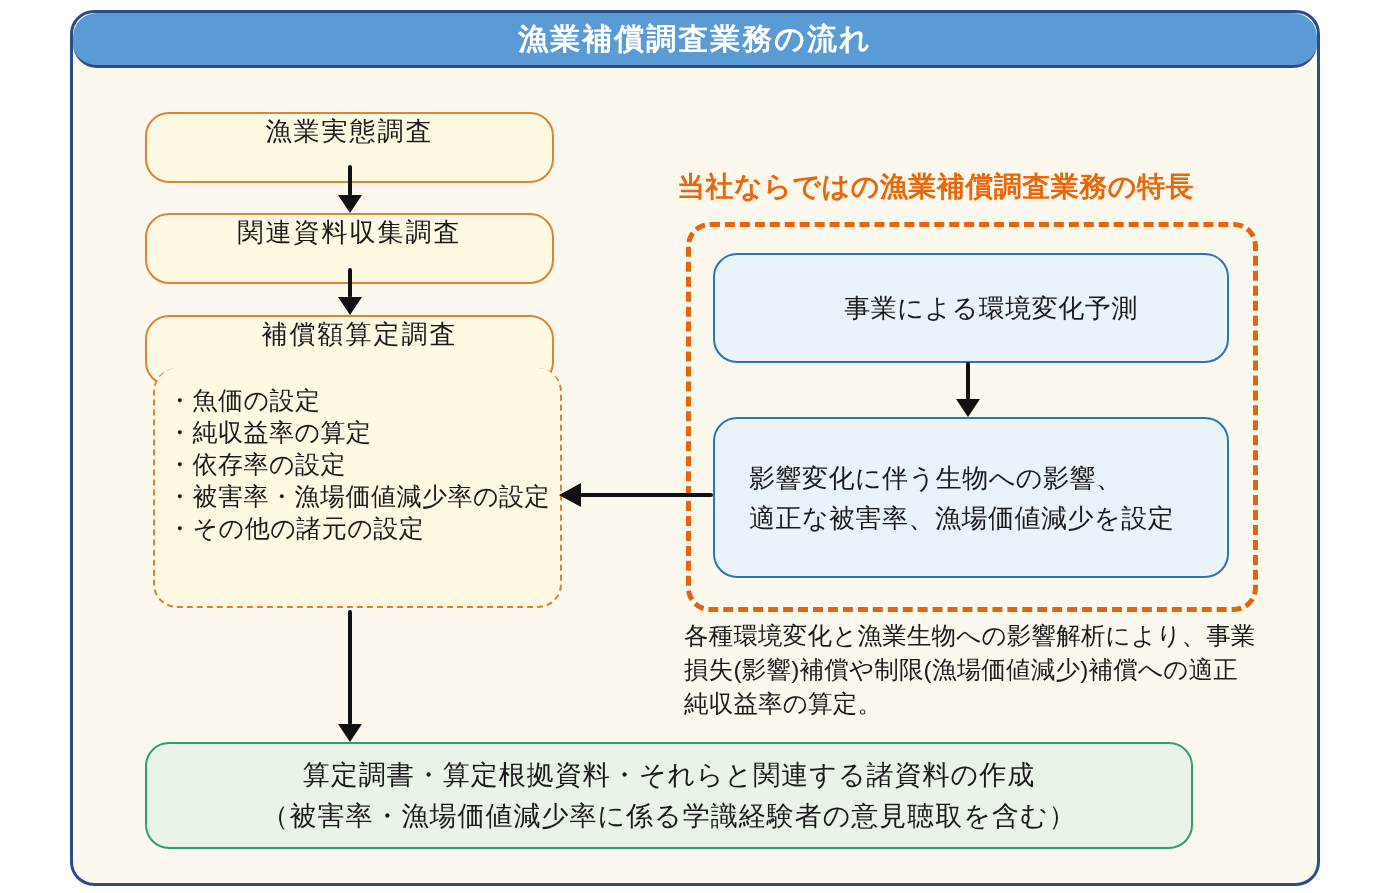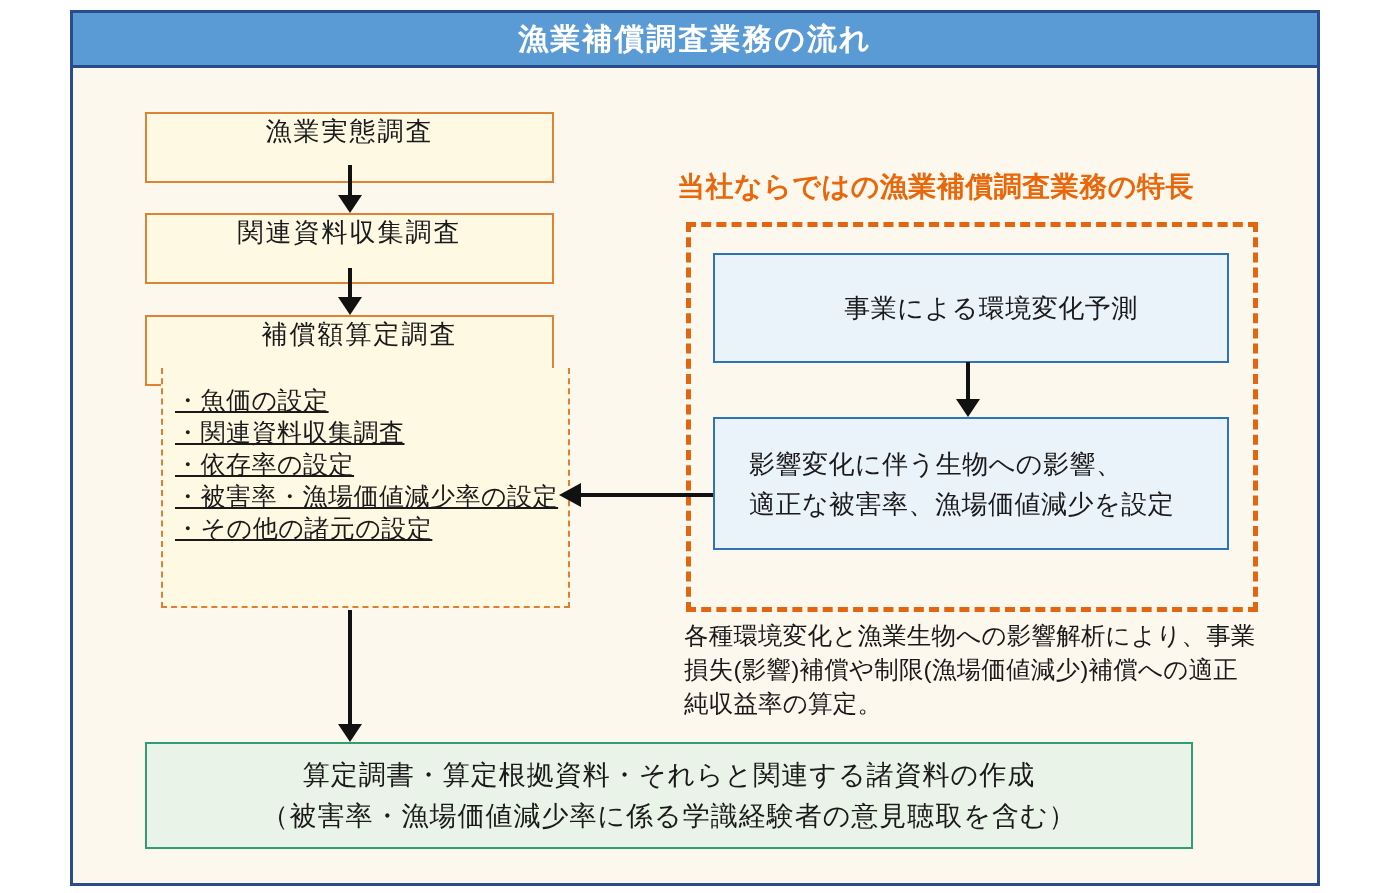--- a/index.html
+++ b/index.html
@@ -1,15 +1,15 @@
 <!DOCTYPE html>
 <html><head>
 <meta charset="utf-8">
 <style>
-  * { margin:0; padding:0; box-sizing:border-box; }
+  * { margin:0; padding:0; box-sizing:border-box;border-radius:24px; }
   html,body { width:1389px; height:893px; background:#ffffff;
     font-family:"Liberation Sans","DejaVu Sans",sans-serif; color:#1a1a1a; }
   .frame {
     position:absolute; left:70px; top:10px; width:1250px; height:876px;
     border:3px solid #2b4c8c; background:#fdf8ee;
   }
   .title-bar {
     position:absolute; left:0; top:0; right:0; height:55px;
     background:#5b9bd5; border-bottom:3px solid #2b4c8c;
     display:flex; align-items:center; justify-content:center;
@@ -21,24 +21,23 @@
   .flow-box {
     position:absolute; left:72px; width:409px; height:71px;
     background:#fef9e3; border:2px solid #de8233;
     display:flex; align-items:flex-start; justify-content:center;
     font-size:26px; letter-spacing:2px;
   }
   .step1 { top:99px; }
   .step2 { top:200px; }
   .step3 { top:302px;padding-left:20px; }
   .detail-box {
-    position:absolute; left:88px; top:355px; width:409px; height:240px;
+    position:absolute; left:80px; top:355px; width:409px; height:240px;
     background:#fef9e3; border:2px dashed #df7f33; border-top:none;
     padding:16px 8px 0 12px;
-    text-decoration:underline;
   }
   .detail-box .item {
     font-size:25px; line-height:32px; letter-spacing:0.5px; white-space:nowrap;
   }
   
   .varrow { position:absolute; width:4px; background:#111; }
   .varrow::after {
     content:""; position:absolute; left:50%; transform:translateX(-50%);
     bottom:-17px; width:0; height:0;
     border-left:12px solid transparent; border-right:12px solid transparent;
@@ -69,21 +68,21 @@
   }
   .info-box {
     position:absolute; width:516px; background:#eaf2fa; border:2px solid #2e74b5;
   }
   .info1 {
     left:640px; top:240px; height:110px;
     display:flex; flex-direction:column; align-items:center; justify-content:center;padding-left:40px;
   }
   .info1 .line { font-size:26px; line-height:37px; letter-spacing:0.5px; }
   .info2 {
-    left:640px; top:404px; height:133px;
+    left:640px; top:404px; height:161px;
     display:flex; flex-direction:column; justify-content:center; padding-left:34px;
   }
   .info2 .line { font-size:26px; line-height:40px; letter-spacing:0.5px; white-space:nowrap; }
   .feature-note {
     position:absolute; left:611px; top:606px; width:600px;
   }
   .feature-note .line { font-size:24.5px; line-height:34px; letter-spacing:0.2px; white-space:nowrap; }
   
   .output-box {
     position:absolute; left:72px; top:729px; width:1048px; height:107px;
@@ -110,21 +109,21 @@
     <span>関連資料収集調査</span>
   </div>
   <div class="varrow a2"></div>
 
   <div class="flow-box step3">
     <span>補償額算定調査</span>
   </div>
 
   <div class="detail-box">
     <div class="item">・魚価の設定</div>
-    <div class="item">・関連資料収集調査</div>
+    <div class="item">・純収益率の算定</div>
     <div class="item">・依存率の設定</div>
     <div class="item">・被害率・漁場価値減少率の設定</div>
     <div class="item">・その他の諸元の設定</div>
   </div>
 
   <div class="varrow a3"></div>
 
   <div class="feature-heading">当社ならではの漁業補償調査業務の特長</div>
 
   <div class="feature-box"></div>

